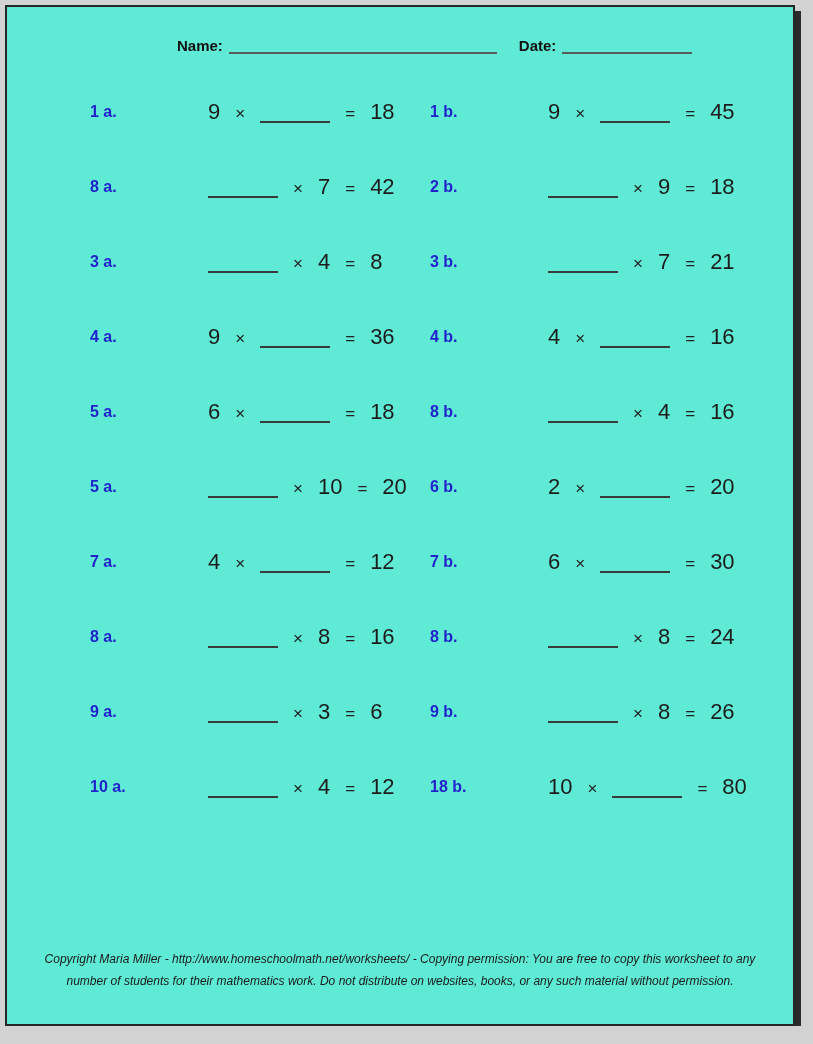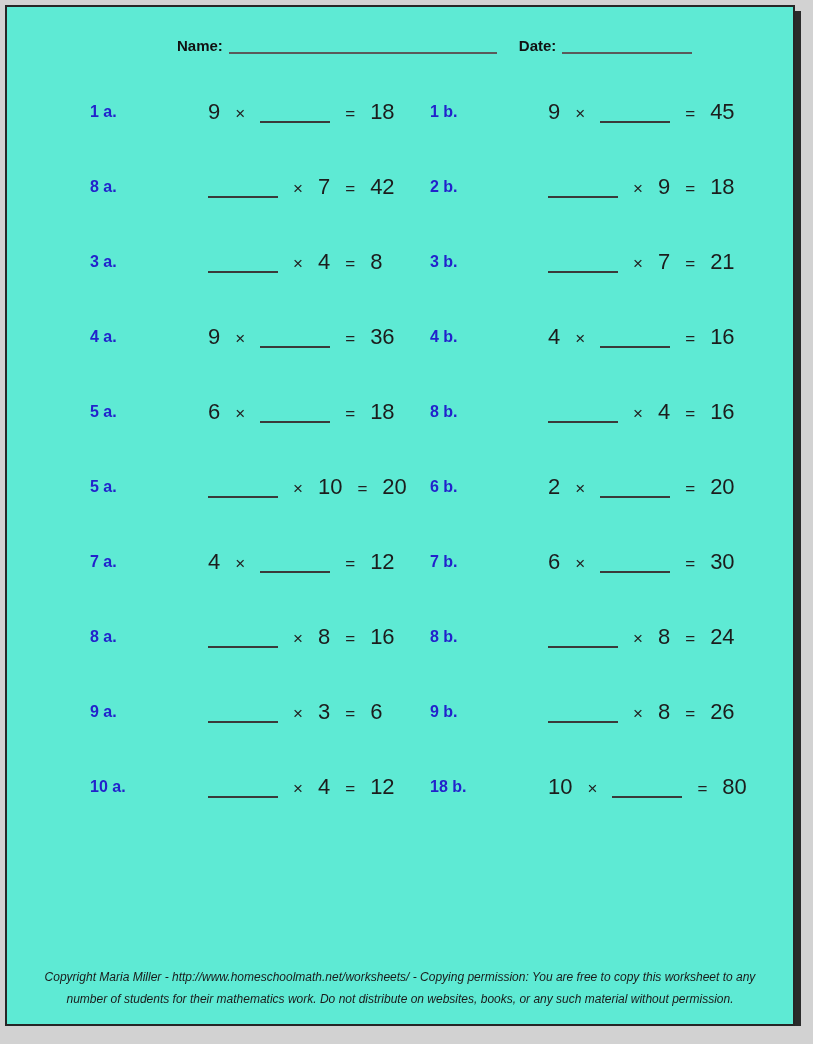--- a/index.html
+++ b/index.html
@@ -74,21 +74,21 @@
   .pbody .blank {
     display: inline-block;
     width: 70px;
     border-bottom: 2px solid #3a3a3a;
     position: relative;
     top: 4px;
   }
   
   .footer {
     position: absolute;
-    bottom: 14px;
+    bottom: 32px;
     left: 0;
     width: 100%;
     text-align: center;
     font-style: italic;
     font-size: 12px;
     line-height: 1.85;
     color: #1a1a1a;
   }
 </style>
 </head>

